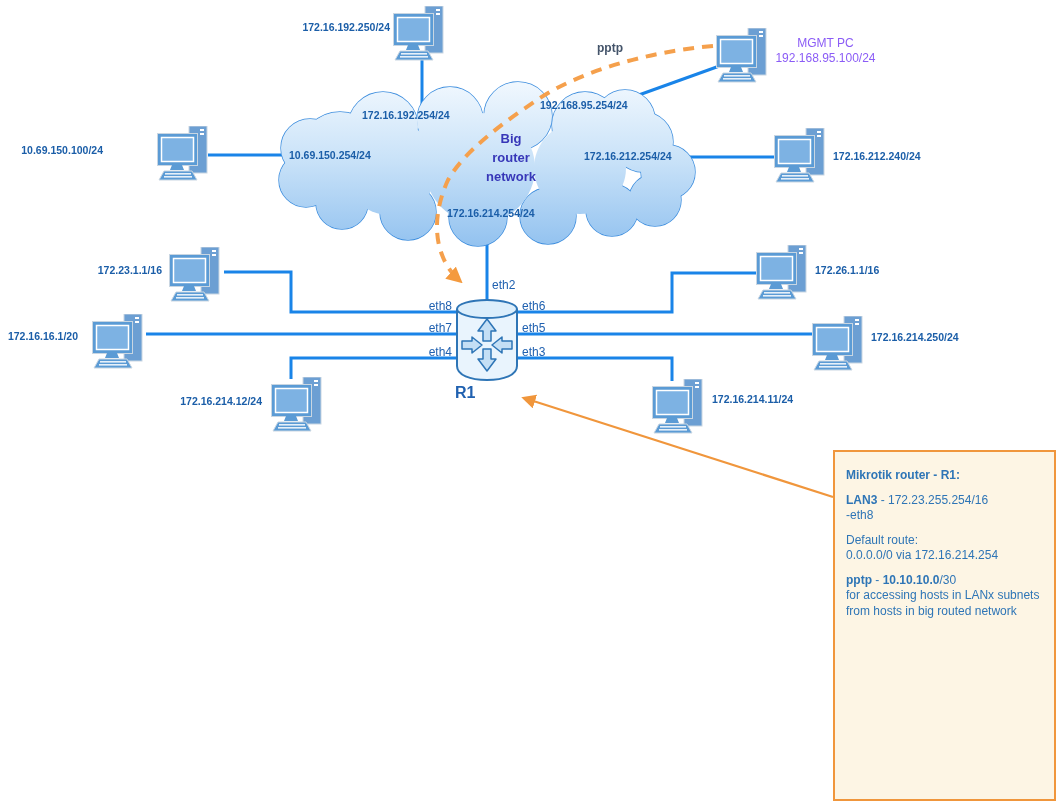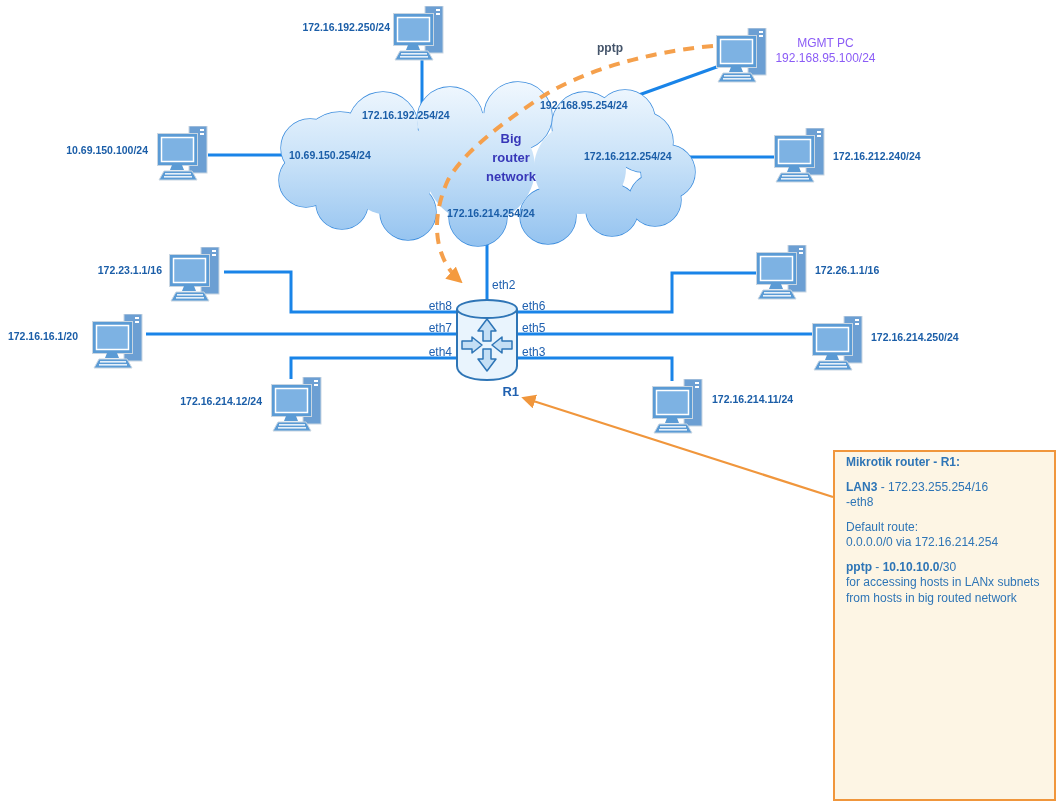--- a/index.html
+++ b/index.html
@@ -21,27 +21,27 @@
     color:#8b5cf6;line-height:15px;white-space:nowrap;
   }
   .cloud-name{
     position:absolute;left:451px;top:129px;width:120px;z-index:4;text-align:center;
     font-size:13px;font-weight:bold;color:#3737B8;line-height:19px;
   }
   .ethlabel{position:absolute;z-index:4;font-size:12px;color:#2061B0;white-space:nowrap;}
   .pptp-label{position:absolute;left:597px;top:41px;z-index:4;font-size:12px;font-weight:bold;color:#44546A;}
   .router{position:absolute;left:455px;top:296px;width:64px;height:86px;z-index:3;}
   .router-name{
-    position:absolute;left:455px;top:384px;width:64px;z-index:4;text-align:right;
-    font-size:13px;font-weight:bold;color:#2061B0;
+    position:absolute;left:455px;top:384px;width:64px;z-index:4;text-align:left;
+    font-size:16px;font-weight:bold;color:#2061B0;
   }
   .note{
     position:absolute;left:833px;top:450px;width:223px;height:351px;box-sizing:border-box;
     z-index:5;background:#FDF5E4;border:2px solid #F0963C;
-    padding:3px 6px 8px 11px;color:#2E75B6;font-size:12px;line-height:15.5px;
+    padding:16px 6px 8px 11px;color:#2E75B6;font-size:12px;line-height:15.5px;
   }
   .note .b{font-weight:bold;}
   .note-title{font-weight:bold;margin-bottom:9px;}
   .note-section{margin-bottom:9px;}
   .note-section:last-child{margin-bottom:16px;}
   .note-line{white-space:nowrap;}
   .note-line:empty{display:none;}
 </style>
 </head>
 <body>
@@ -180,21 +180,21 @@
       <rect x="43" y="3" width="4" height="2" fill="#fff"></rect>
         <rect x="43" y="7" width="4" height="2" fill="#fff"></rect>
       <rect x="0.5" y="7.5" width="40" height="32" fill="#5B9BD5" stroke="#C9D6E2"></rect>
       <rect x="4.5" y="11.5" width="32" height="24" fill="#7DB2E3" stroke="#FFFFFF" stroke-width="1.5"></rect>
       <polygon points="15,39 25,39 27,44 13,44" fill="#5B9BD5"></polygon>
       <polygon points="7,45 35,45 40,54 2,54" fill="#5B9BD5" stroke="#C9D6E2"></polygon>
       <rect x="8" y="47" width="26" height="1.6" fill="#fff" opacity="0.85"></rect>
       <rect x="7" y="50" width="28" height="1.6" fill="#fff" opacity="0.85"></rect>
     </svg>
   </div>
-  <div class="iplabel" style="right:914px;top:144px">10.69.150.100/24</div>
+  <div class="iplabel" style="right:959px;top:144px">10.69.150.100/24</div>
 
   <div class="host" style="left:774px;top:128px">
     <svg width="58" height="56" viewBox="0 0 58 56">
       <rect x="32" y="0" width="18" height="47" fill="#6C9FD3" stroke="#C9D6E2"></rect>
       <rect x="43" y="3" width="4" height="2" fill="#fff"></rect>
         <rect x="43" y="7" width="4" height="2" fill="#fff"></rect>
       <rect x="0.5" y="7.5" width="40" height="32" fill="#5B9BD5" stroke="#C9D6E2"></rect>
       <rect x="4.5" y="11.5" width="32" height="24" fill="#7DB2E3" stroke="#FFFFFF" stroke-width="1.5"></rect>
       <polygon points="15,39 25,39 27,44 13,44" fill="#5B9BD5"></polygon>
       <polygon points="7,45 35,45 40,54 2,54" fill="#5B9BD5" stroke="#C9D6E2"></polygon>

